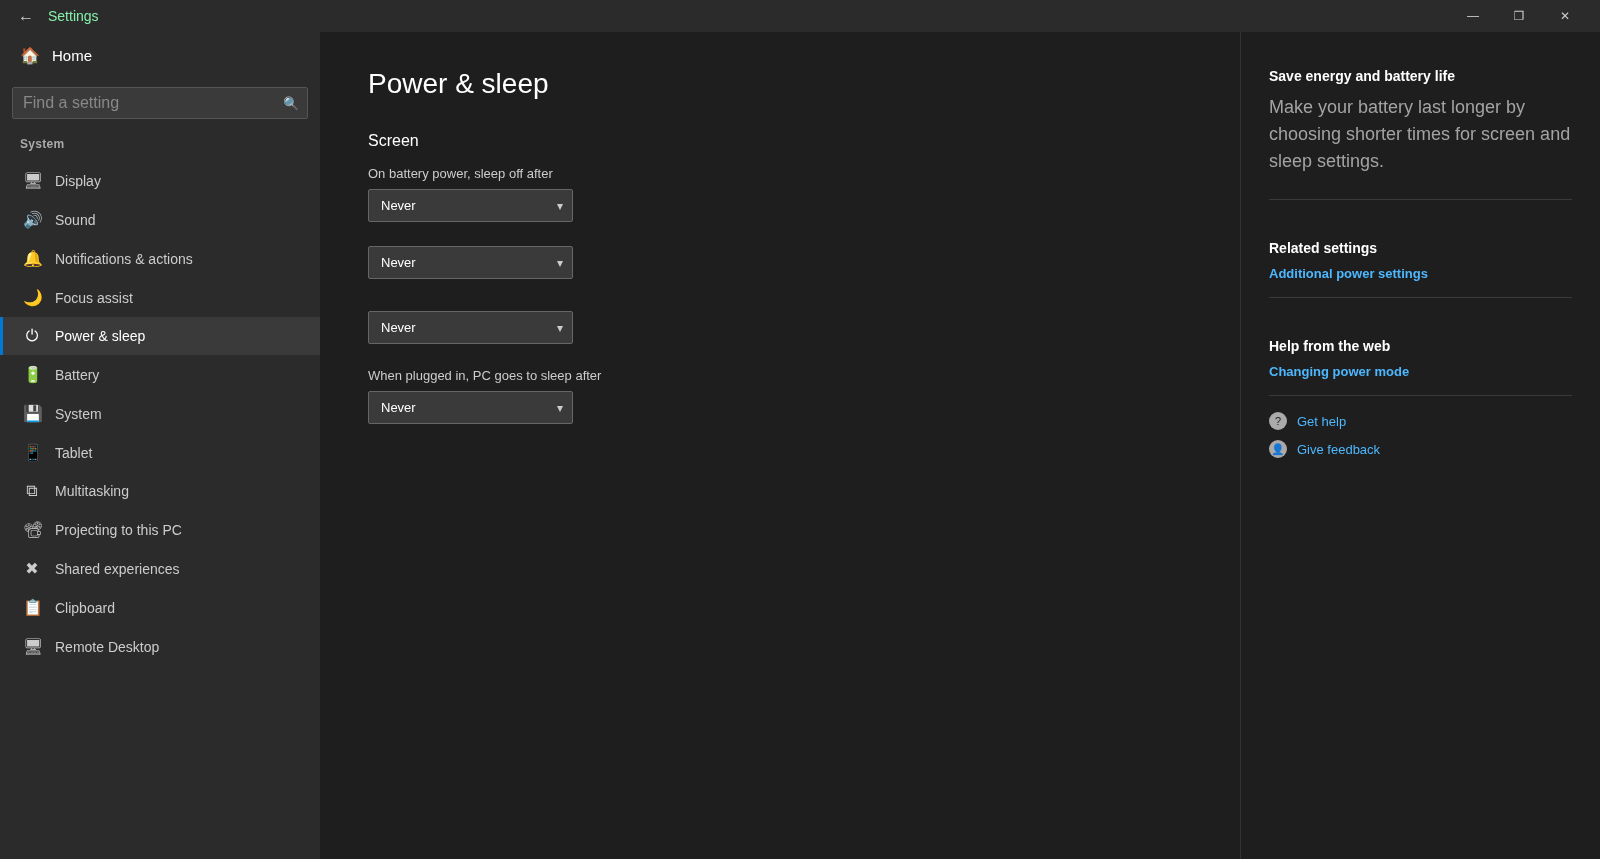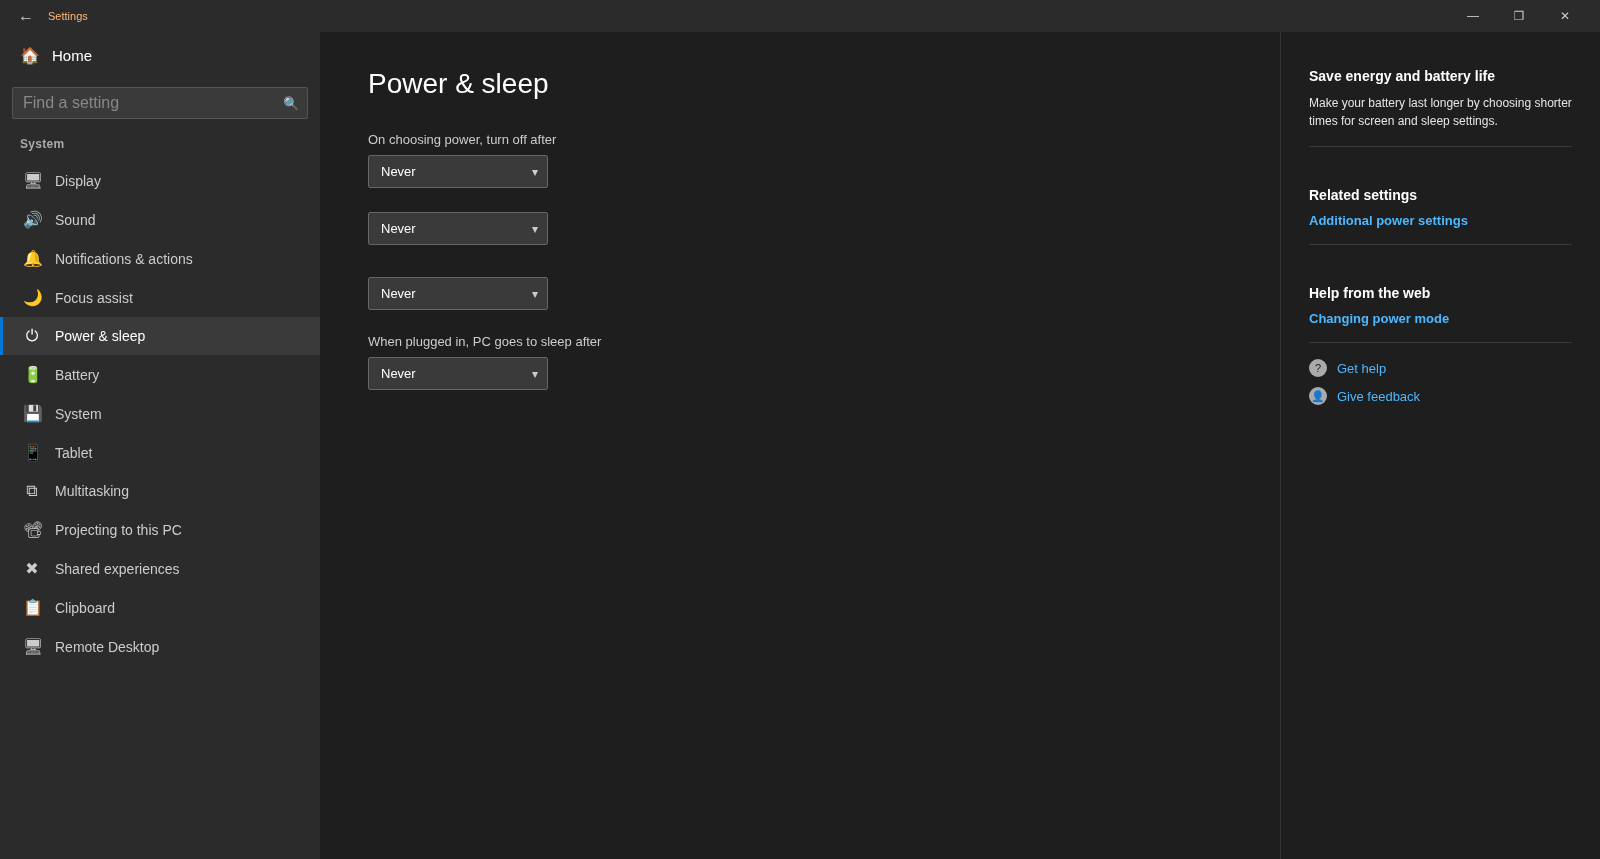--- a/index.html
+++ b/index.html
@@ -28,22 +28,22 @@
     .titlebar-back {
       width: 28px; height: 28px;
       display: flex; align-items: center; justify-content: center;
       cursor: pointer;
       color: #ccc;
       font-size: 16px;
       border-radius: 4px;
     }
     .titlebar-title {
       margin-left: 8px;
-      font-size: 11px;
-      color: #fdba74;
+      font-size: 14px;
+      color: #86efac;
     }
     .titlebar-controls {
       margin-left: auto;
       display: flex;
       gap: 0;
     }
     .titlebar-btn {
       width: 46px; height: 32px;
       display: flex; align-items: center; justify-content: center;
       cursor: pointer;
@@ -168,21 +168,21 @@
       color: #ccc;
       margin-bottom: 8px;
     }
 
     .dropdown {
       background: #3a3a3a;
       border: 1px solid #666;
       color: #fff;
       padding: 8px 36px 8px 12px;
       font-size: 13px;
-      width: 180px;
+      width: 205px;
       appearance: none;
       -webkit-appearance: none;
       cursor: pointer;
       outline: none;
       position: relative;
       border-radius: 2px;
     }
     .dropdown-wrapper {
       position: relative;
       display: inline-block;
@@ -194,44 +194,44 @@
       transform: translateY(-50%);
       pointer-events: none;
       color: #ccc;
       font-size: 12px;
     }
 
     .section-gap { margin-bottom: 32px; }
 
     
     .right-panel {
-      width: 320px;
+      width: 360px;
       background: #1e1e1e;
       flex-shrink: 0;
       padding: 36px 28px;
       border-left: 1px solid #333;
       overflow-y: auto;
     }
     .right-panel::-webkit-scrollbar { width: 4px; }
     .right-panel::-webkit-scrollbar-thumb { background: #555; border-radius: 2px; }
 
     .rp-section-title {
       font-size: 14px;
       font-weight: 600;
       color: #fff;
       margin-bottom: 10px;
       margin-top: 40px;
     }
     .rp-section-title:first-child { margin-top: 0; }
 
     .rp-text {
-      font-size: 12px;
-      color: #e5e5e5;
+      font-size: 18px;
+      color: #a3a3a3;
       line-height: 1.5;
-      margin-bottom: 16px;
+      margin-bottom: 24px;
     }
 
     .rp-link {
       font-size: 13px;
       color: #4db8ff;
       cursor: pointer;
       display: block;
       margin-bottom: 10px;
       text-decoration: none;
       font-weight: bold;
@@ -343,23 +343,24 @@
     <div class="nav-item">
       <span class="nav-icon">🖥</span>
       <span>Remote Desktop</span>
     </div>
   </div>
 
   <div class="content">
     <h1 class="page-title">Power &amp; sleep</h1>
 
     <div class="section-gap">
+      <h2 class="section-title">Screen</h2>
 
       <div class="setting-row">
-        <div class="setting-label">On choosing power, turn off after</div>
+        <div class="setting-label">On battery power, sleep off after</div>
         <div class="dropdown-wrapper">
           <select class="dropdown">
             <option>Never</option>
             <option>1 minute</option>
             <option>2 minutes</option>
             <option>5 minutes</option>
             <option>10 minutes</option>
             <option>15 minutes</option>
             <option>20 minutes</option>
             <option>25 minutes</option>

